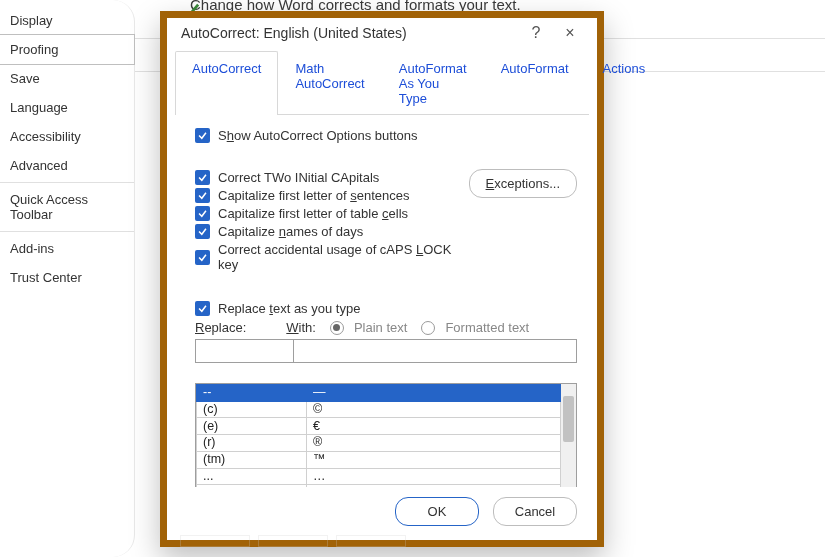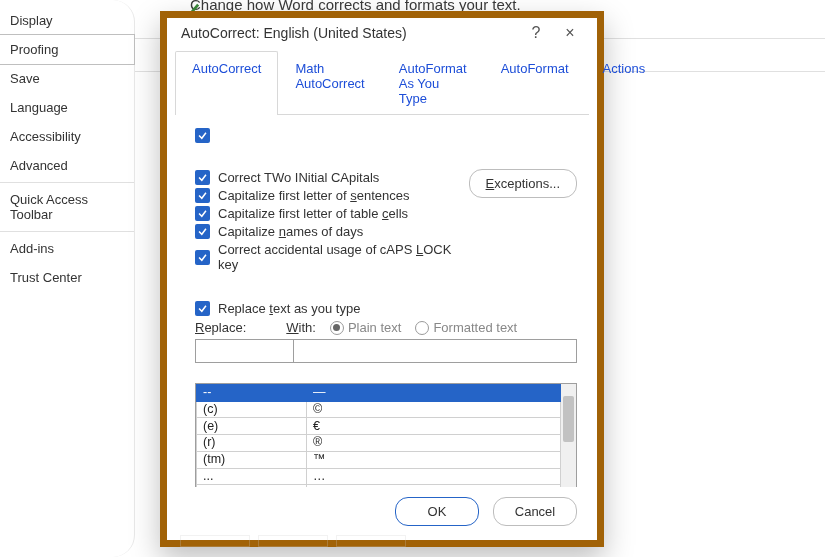--- a/index.html
+++ b/index.html
@@ -27,21 +27,21 @@
   .u { text-decoration:underline; }
   .btn { border:1px solid #bdbdbd; background:#fff; padding:6px 16px; font-size:13px; border-radius:13px; cursor:pointer; color:#333; }
   .btn.primary { border-color:#2564c7; }
   .except-row { display:flex; align-items:flex-start; }
   .except-row .opts { flex:1; }
   .sec2 { margin-top:26px; }
   .labels { display:flex; align-items:center; gap:40px; margin-top:4px; }
   .lbl { font-size:13px; }
   .radio { width:14px; height:14px; border:1.5px solid #9a9a9a; border-radius:50%; display:inline-block; vertical-align:middle; margin-right:4px; position:relative; }
   .radio.checked::after { content:""; position:absolute; inset:2.5px; background:#666; border-radius:50%; }
-  .radio-wrap { display:inline-flex; align-items:center; gap:0; color:#888; margin-left:8px; font-size:13px; }
+  .radio-wrap { display:inline-flex; align-items:center; gap:6px; color:#888; margin-left:8px; font-size:13px; }
   .inputs { display:flex; margin-top:4px; }
   .inputs input { border:1px solid #9e9e9e; height:24px; padding:2px 6px; font-size:13px; }
   .inputs input:first-child { width:98px; border-right:none; }
   .inputs input:last-child { flex:1; }
   .table-wrap { margin-top:20px; border:1px solid #9e9e9e; height:120px; display:flex; }
   .tbl { flex:1; border-collapse:collapse; width:100%; font-size:13px; }
   .tbl tr { height:16px; }
   .tbl td { border:1px solid #d0d0d0; padding:0 6px; line-height:15px; font-size:12.5px; color:#222; }
   .tbl td:first-child { width:110px; }
   .tbl tr.sel td { background:#2564c7; color:#fff; border-color:#2564c7; }
@@ -97,20 +97,21 @@
     </div>
 
     <div class="body">
 
       <div class="row">
         <span class="chk">
             <svg viewBox="0 0 16 16">
               <path d="M3 8 L7 12 L13 4" fill="none" stroke="#fff" stroke-width="2.2"></path>
             </svg>
           </span>
+        <span><span>S</span><span class="u">h</span><span>ow AutoCorrect Options buttons</span></span>
       </div>
 
       <div class="except-row" style="margin-top:24px;">
         <div class="opts">
           <div class="row">
             <span class="chk">
                 <svg viewBox="0 0 16 16">
                   <path d="M3 8 L7 12 L13 4" fill="none" stroke="#fff" stroke-width="2.2"></path>
                 </svg>
               </span>

